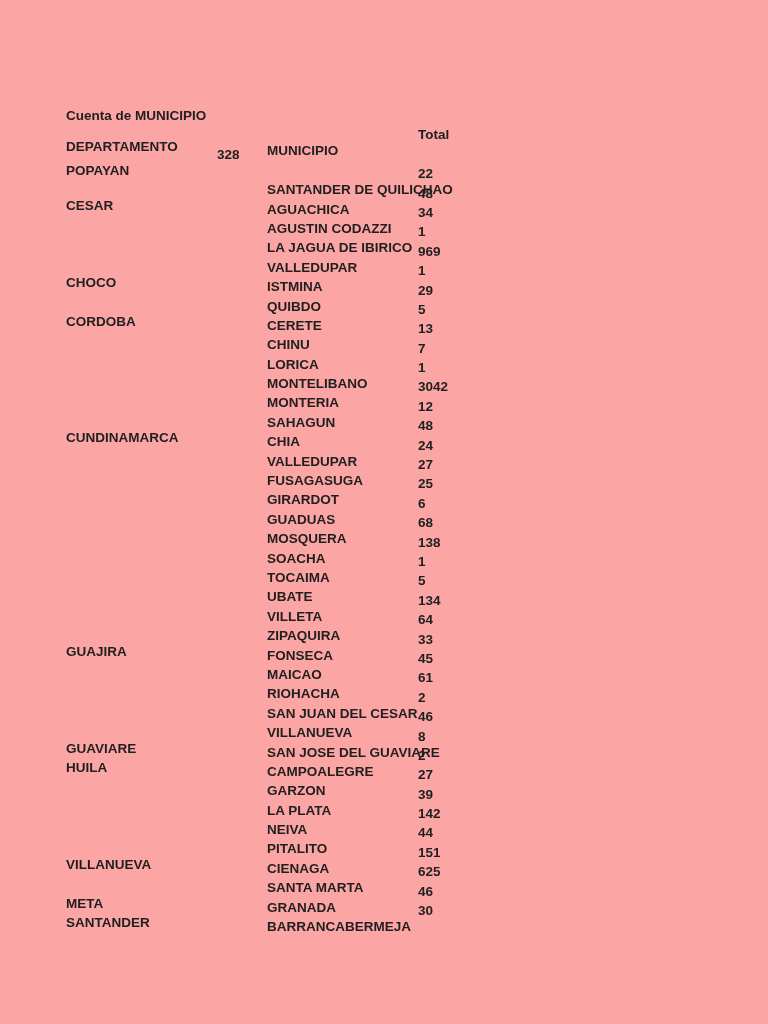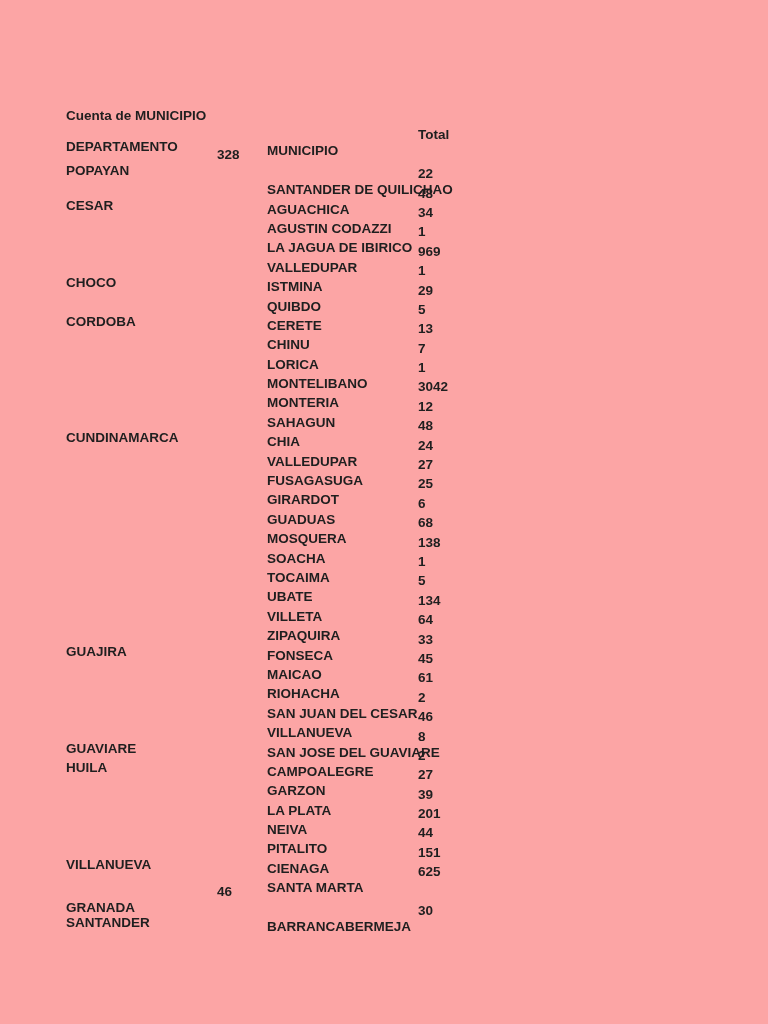--- a/index.html
+++ b/index.html
@@ -230,38 +230,39 @@
           <span class="col-tot">27</span>
         </div>
         <div class="row">
           <span class="col-dep"></span>
           <span class="col-mun">LA PLATA</span>
           <span class="col-tot">39</span>
         </div>
         <div class="row">
           <span class="col-dep"></span>
           <span class="col-mun">NEIVA</span>
-          <span class="col-tot">201</span>
+          <span class="col-tot">142</span>
         </div>
         <div class="row">
           <span class="col-dep"></span>
           <span class="col-mun">PITALITO</span>
           <span class="col-tot">44</span>
         </div>
         <div class="row">
           <span class="col-dep">VILLANUEVA</span>
           <span class="col-mun">CIENAGA</span>
           <span class="col-tot">151</span>
         </div>
         <div class="row">
           <span class="col-dep"></span>
           <span class="col-mun">SANTA MARTA</span>
           <span class="col-tot">625</span>
         </div>
         <div class="row">
+          <span class="col-dep">META</span>
           <span class="col-mun">GRANADA</span>
           <span class="col-tot">46</span>
         </div>
         <div class="row">
           <span class="col-dep">SANTANDER</span>
           <span class="col-mun">BARRANCABERMEJA</span>
           <span class="col-tot">30</span>
         </div>
       </div>
   </div>

